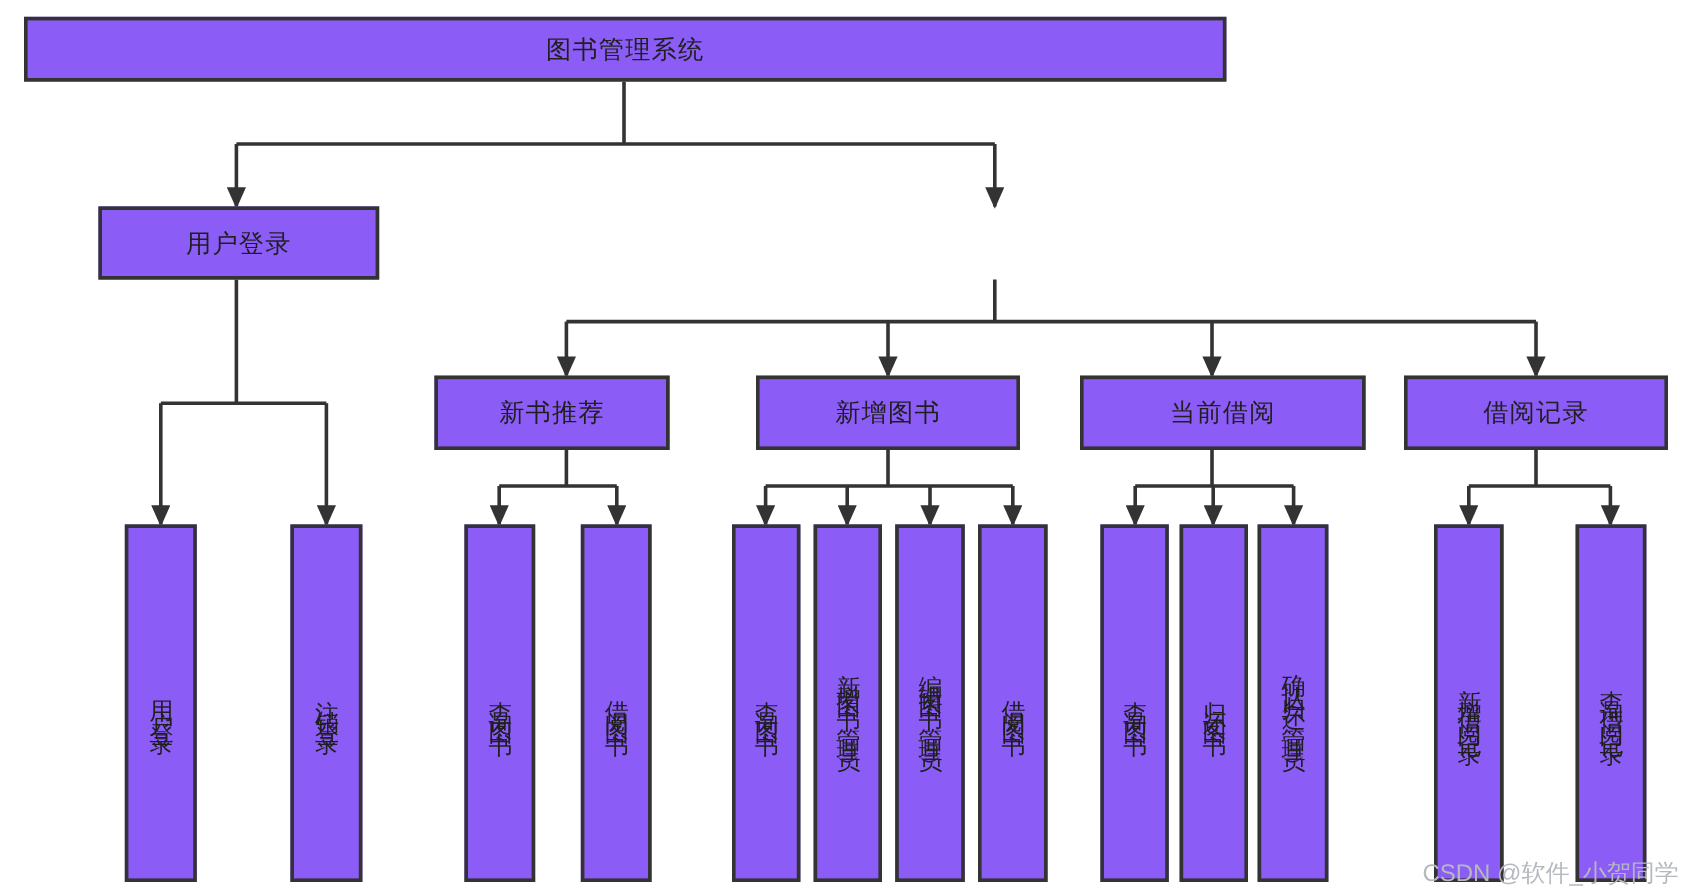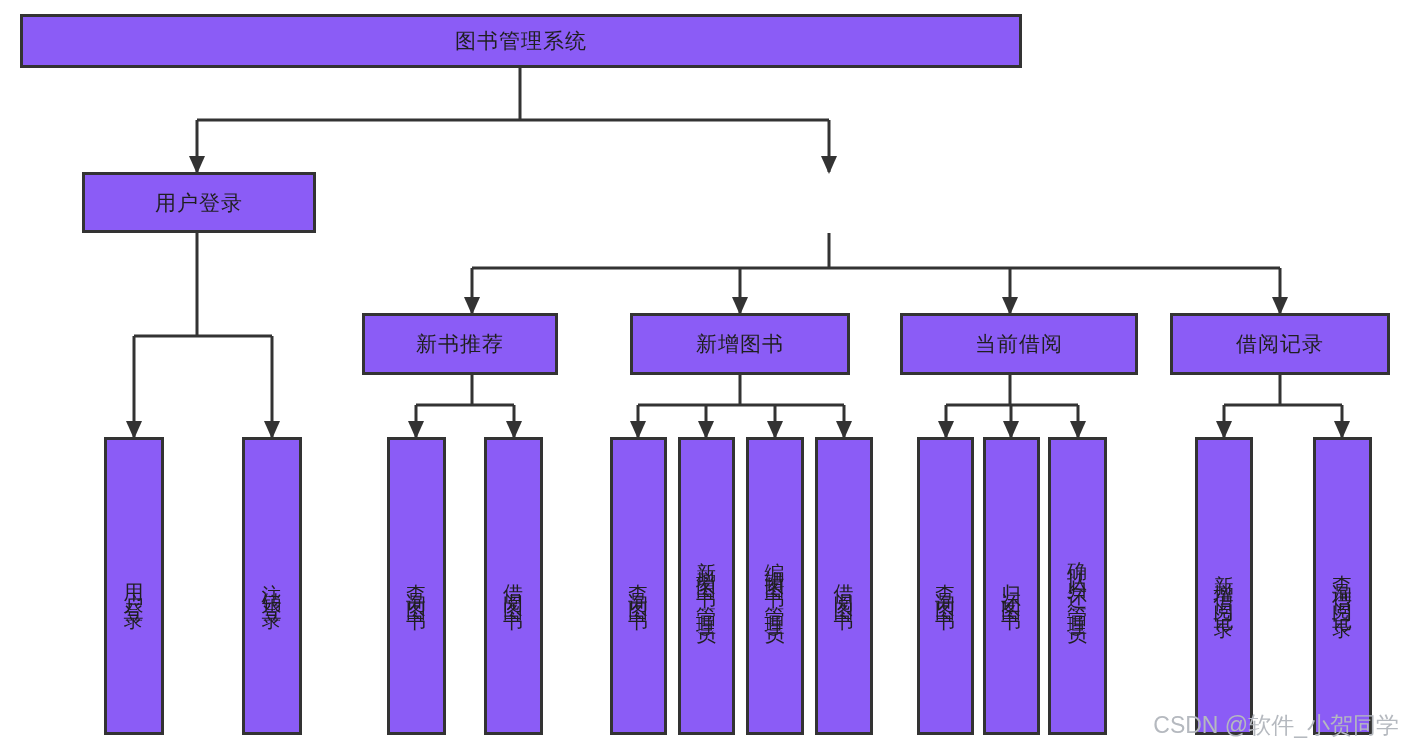--- a/index.html
+++ b/index.html
@@ -48,21 +48,21 @@
     writing-mode: vertical-rl;
     text-orientation: mixed;
     font-size: 20px;
     line-height: 1;
     letter-spacing: 9px;
   }
   .watermark {
     position: absolute;
     right: 6px;
     bottom: 6px;
-    font-size: 23px;
+    font-size: 20px;
     color: var(--watermark, #b5b9bf);
     white-space: nowrap;
   }
 </style>
 </head>
 <body>
 
 <div class="canvas">
 
   <svg class="connectors" width="1405" height="747" viewBox="0 0 1405 747" xmlns="http://www.w3.org/2000/svg">

